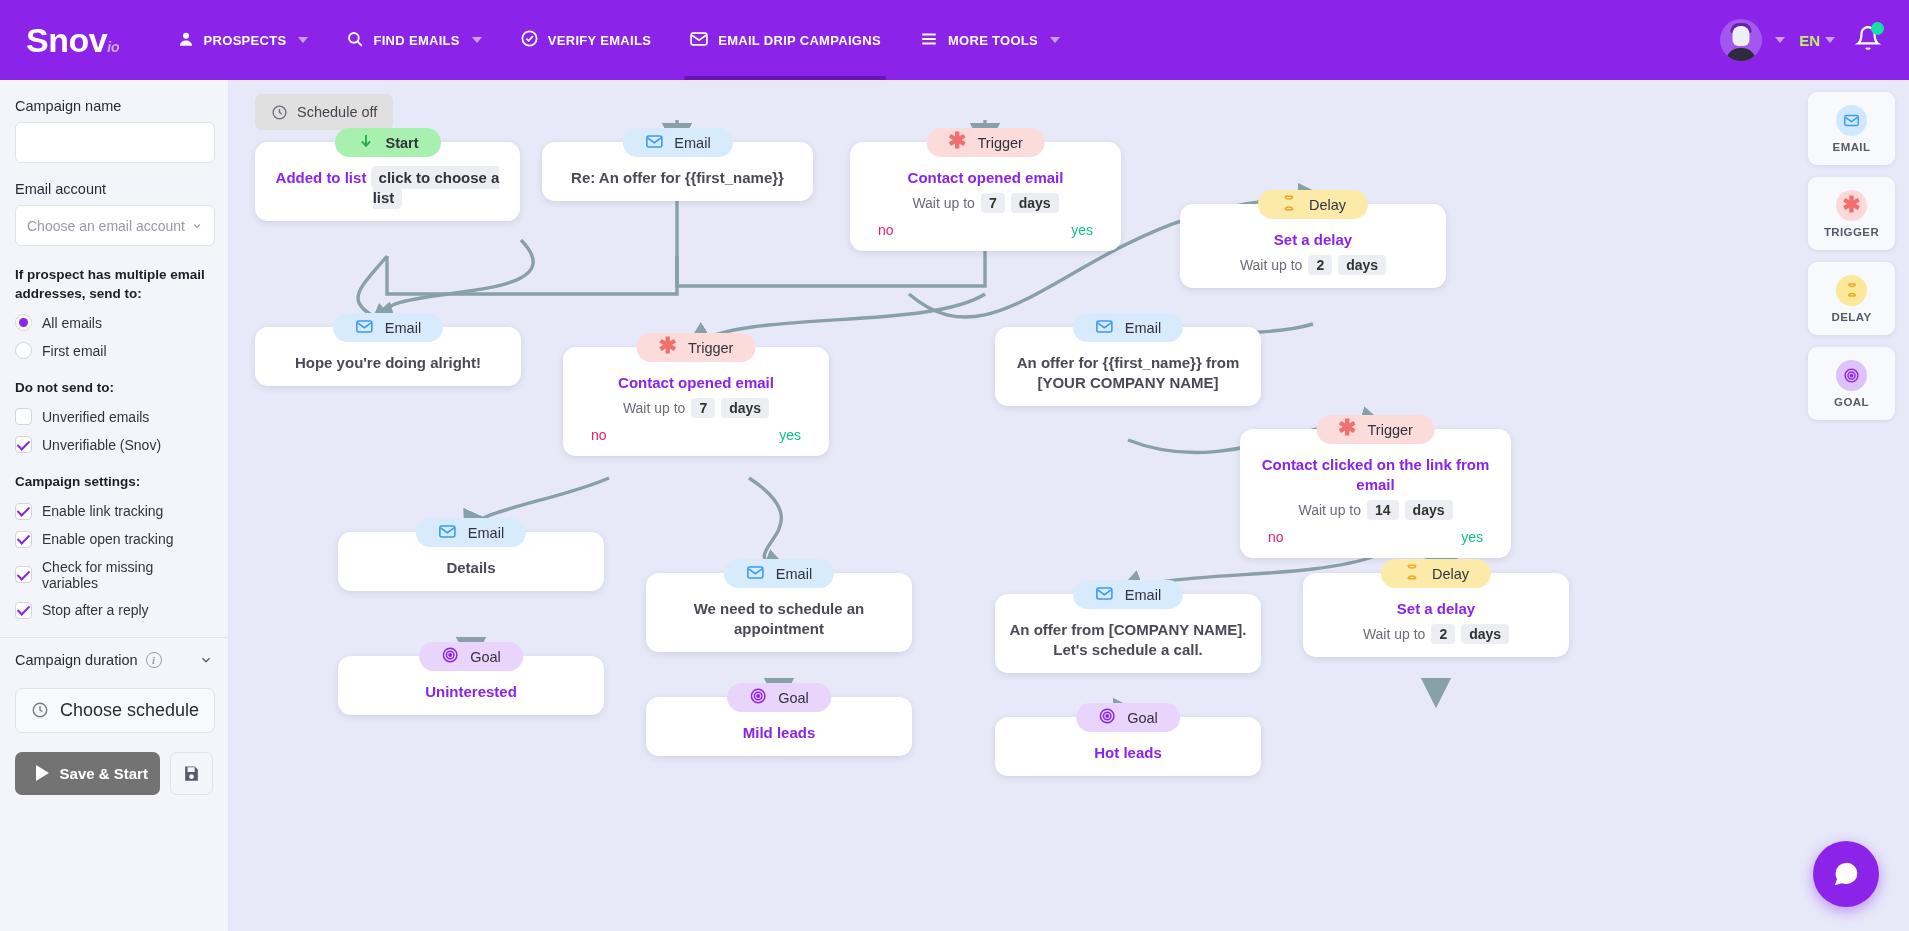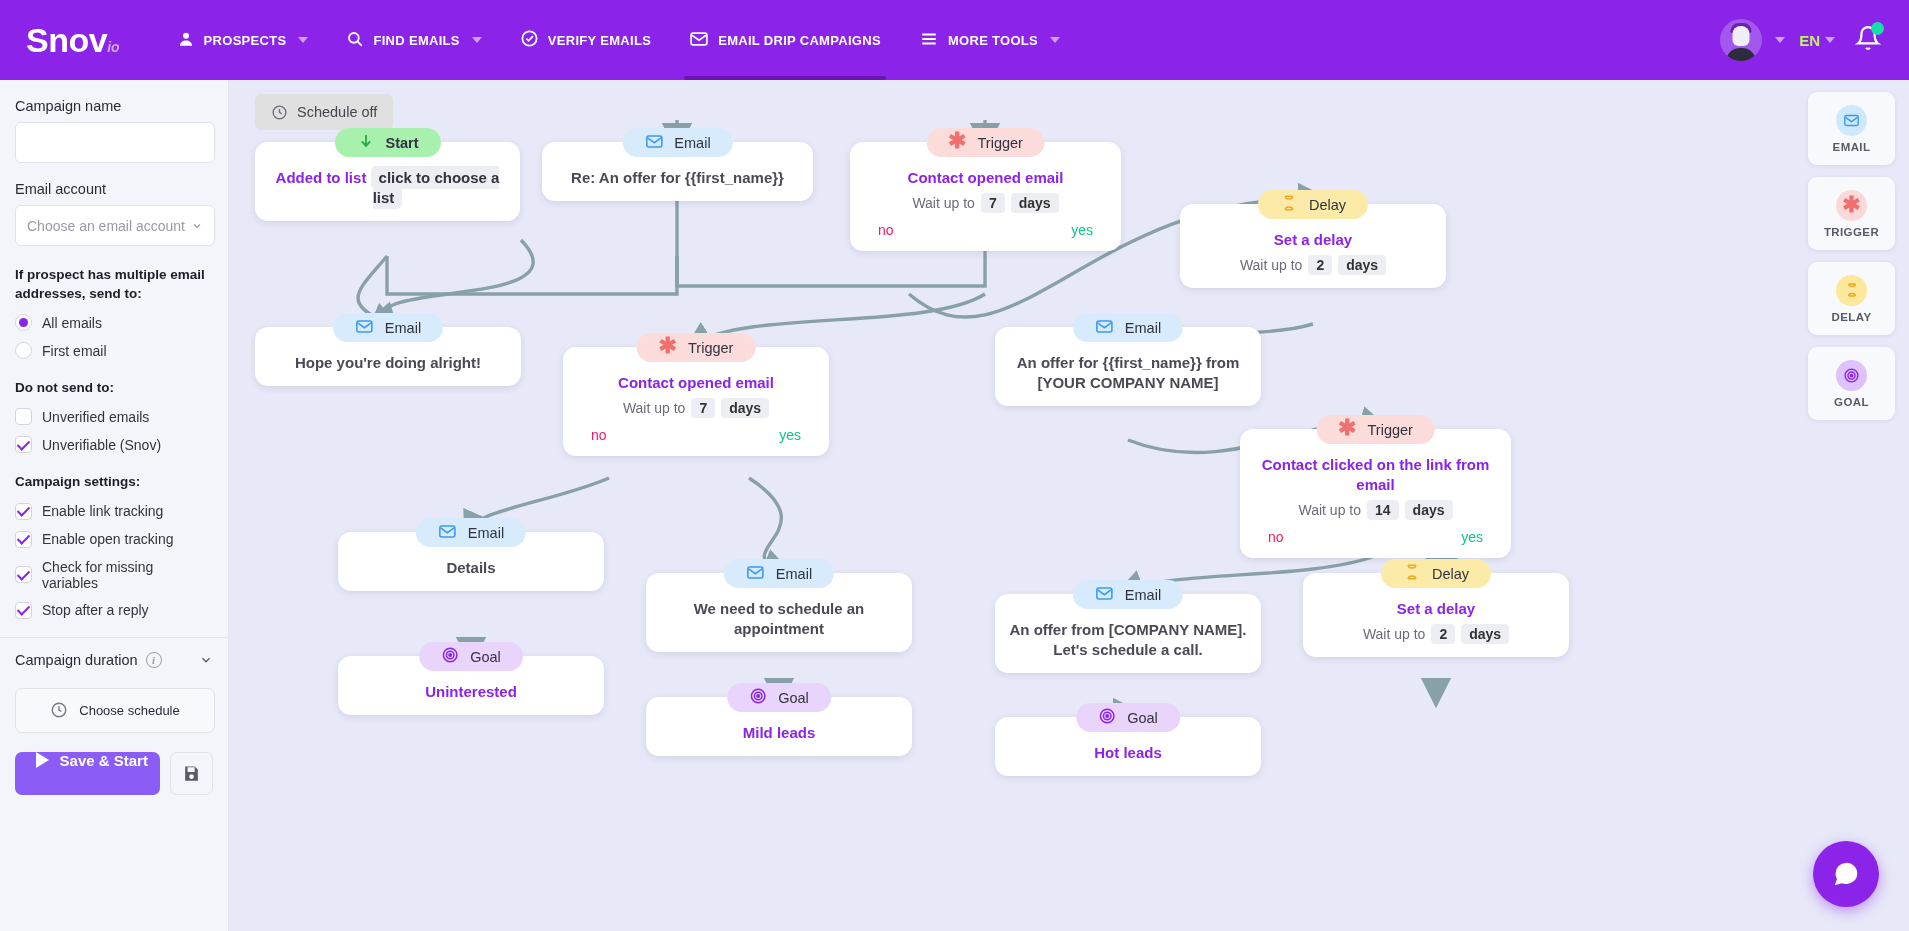--- a/index.html
+++ b/index.html
@@ -103,26 +103,26 @@
   .dur-row .chev { margin-left: auto; }
   .info-i {
     width: 16px; height: 16px; border-radius: 50%; border: 1.4px solid #9b9ba8;
     color: #9b9ba8; font-size: 11px; font-style: italic; font-weight: bold;
     display: flex; align-items: center; justify-content: center; font-family: "Liberation Serif", serif;
   }
   .sched-btn {
     width: 200px; height: 45px; margin-top: 20px;
     border: 1px solid #e0e2ea; background: #f8f9fc; border-radius: 7px;
     display: flex; align-items: center; justify-content: center; gap: 11px;
-    font-size: 13px; color: #2b2b38; cursor: pointer;
+    font-size: 18px; color: #2b2b38; cursor: pointer;
   }
   .bottom-actions { display: flex; gap: 10px; margin-top: 19px; }
   .save-start {
-    width: 147px; height: 43px; background: #8b5cf6; border-radius: 7px;
-    display: flex; align-items: flex-start; justify-content: center; gap: 11px;
+    width: 147px; height: 43px; background: #737373; border-radius: 7px;
+    display: flex; align-items: center; justify-content: center; gap: 11px;
     color: #fff; font-size: 15px; font-weight: bold; cursor: pointer; padding-left: 8px;
   }
   .play-tri { width: 0; height: 0; border-left: 13px solid #fff;
     border-top: 8px solid transparent; border-bottom: 8px solid transparent; }
   .save-icon-btn {
     width: 43px; height: 43px; background: #f4f5fa; border: 1px solid #e0e2ea;
     border-radius: 7px; display: flex; align-items: center; justify-content: center; cursor: pointer;
   }
 
   

